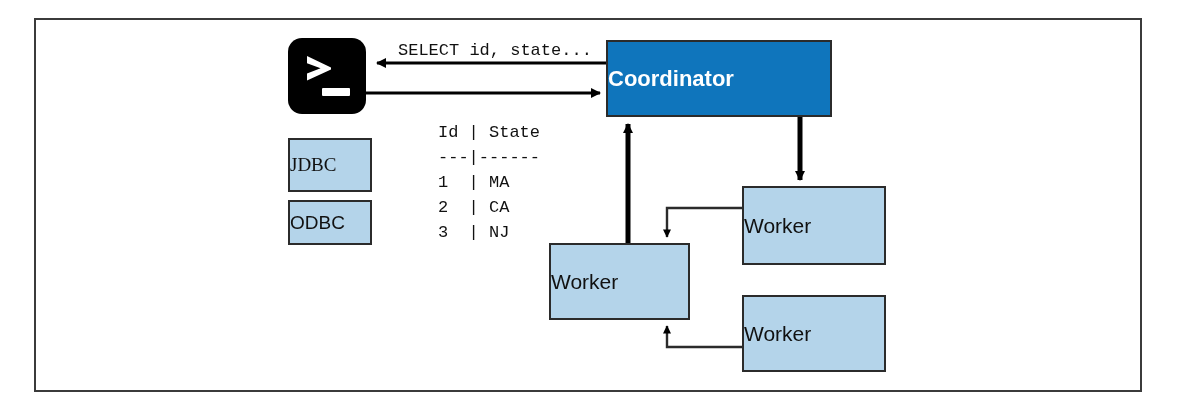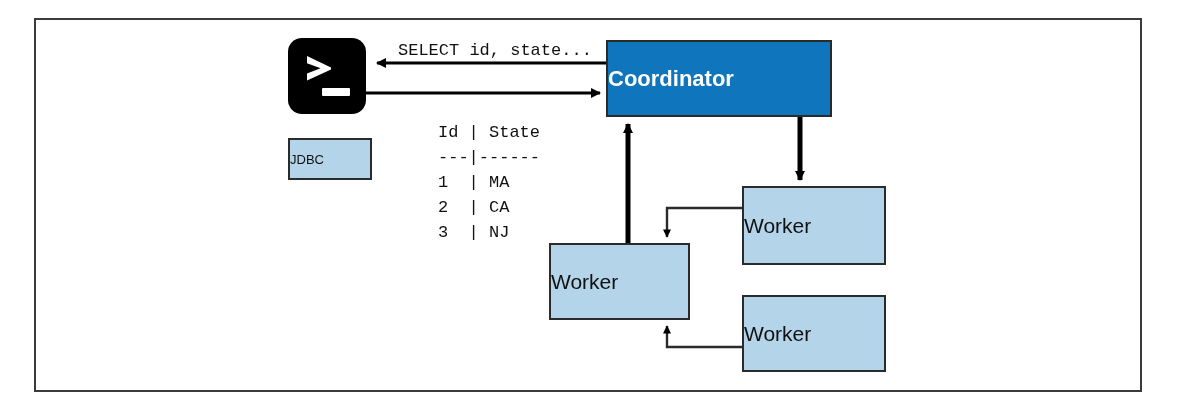--- a/index.html
+++ b/index.html
@@ -80,22 +80,23 @@
     background: #b4d4ea;
     color: #111111;
   }
   .node.accent {
     background: #0f75bc;
     color: #ffffff;
     font-weight: bold;
   }
 
   #jdbc {
-    left: 288px; top: 138px; width: 84px; height: 42px;
-    font-size: 13px;
+    left: 288px; top: 138px; width: 84px; height: 54px;
+    font-size: 19px;
+    font-family: Liberation Serif, serif;
   }
   #odbc {
     left: 288px; top: 200px; width: 84px; height: 45px;
     font-size: 19px;
   }
   #coordinator {
     left: 606px; top: 40px; width: 226px; height: 77px;
     font-size: 22px;
   }
   #worker-left {
@@ -177,20 +178,23 @@
   <div id="terminal">
     <svg class="chevron" viewBox="0 0 28 26" xmlns="http://www.w3.org/2000/svg">
       <path d="M2,1 L26,12.4 L26,14.6 L2,25.6 L2,18.4 L15.6,13.2 L2,8.2 z" fill="#ffffff"></path>
     </svg>
     <div class="bar"></div>
   </div>
 
   <div id="jdbc" class="node light">
     <span>JDBC</span>
   </div>
+  <div id="odbc" class="node light">
+    <span>ODBC</span>
+  </div>
 
   <div id="query-label" class="mono">SELECT id, state...</div>
 
   <div id="result-table" class="mono">Id | State
 ---|------
 1  | MA
 2  | CA
 3  | NJ</div>
 
   <div id="coordinator" class="node accent">

